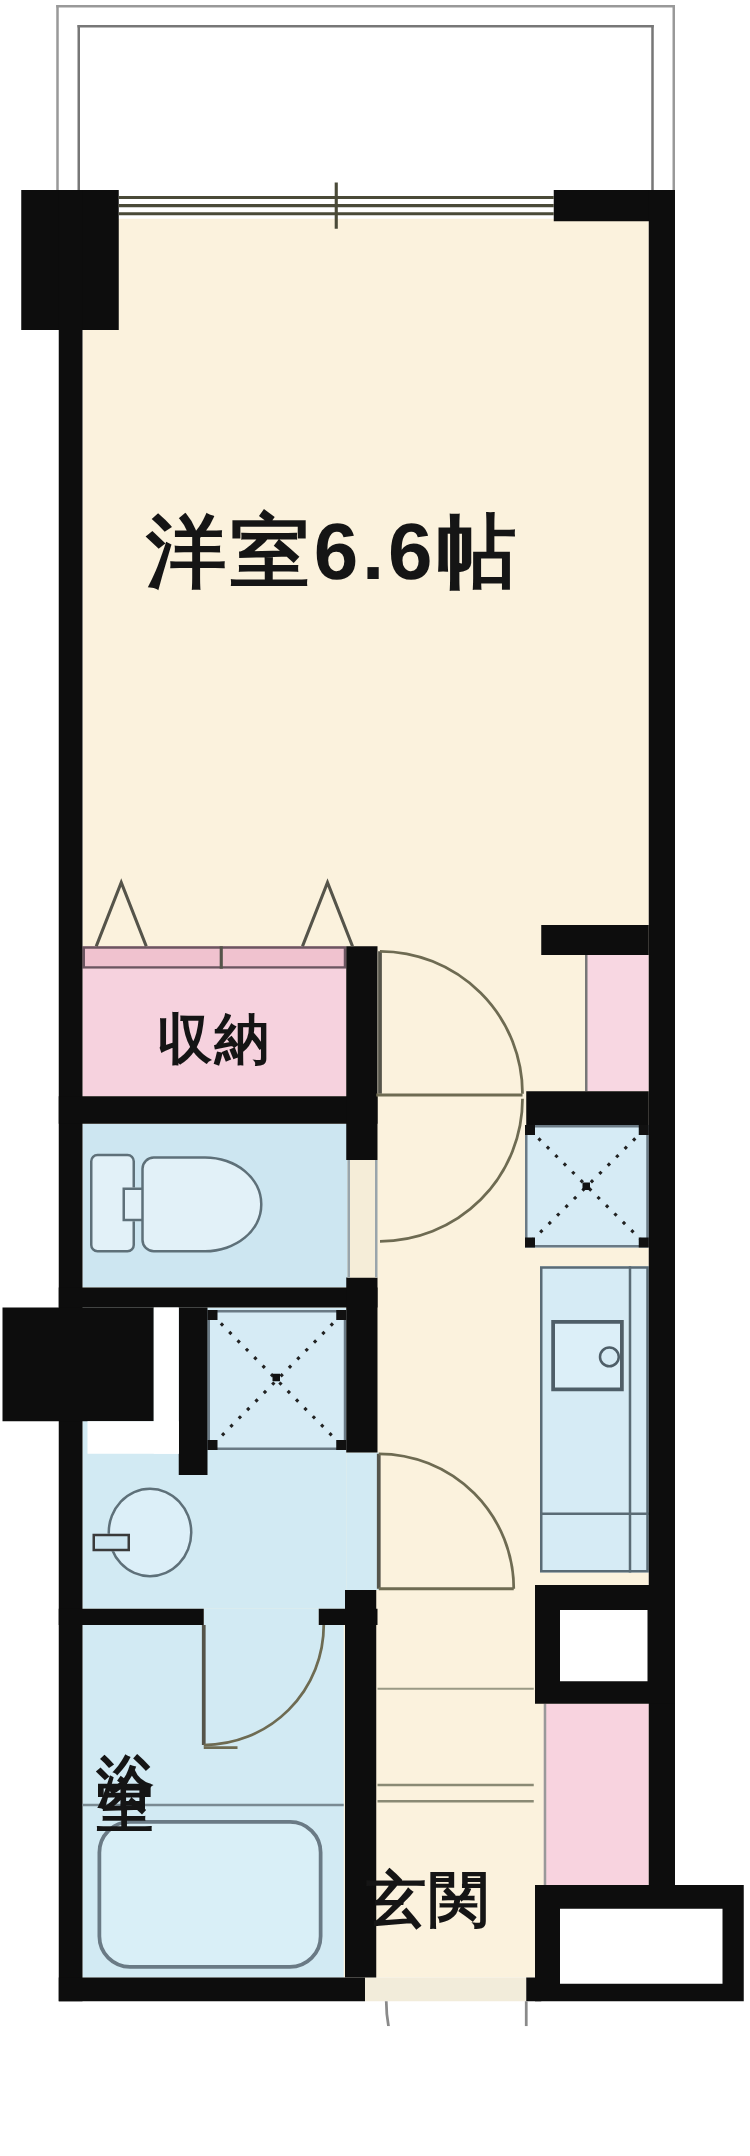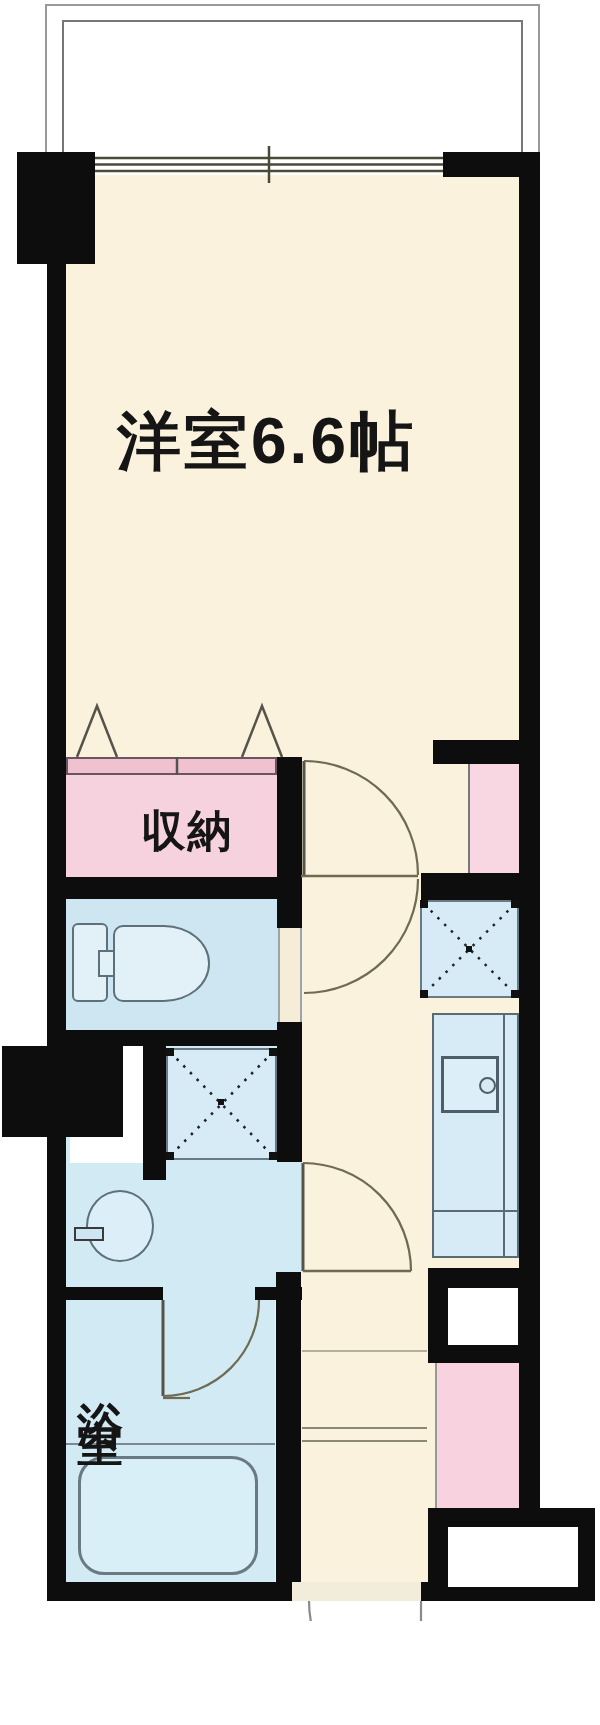--- a/index.html
+++ b/index.html
@@ -161,16 +161,17 @@
     <g fill="#111">
       <rect x="166" y="1048" width="8" height="8"></rect>
         <rect x="269" y="1048" width="8" height="8"></rect>
       <rect x="166" y="1152" width="8" height="8"></rect>
         <rect x="269" y="1152" width="8" height="8"></rect>
       <rect x="218" y="1099" width="6" height="6"></rect>
     </g>
   </svg>
 
   <div class="lbl lbl-main" style="left:40px;top:398px;width:453px;">洋室6.6帖</div>
-  <div class="lbl lbl-storage" style="left:66px;top:802px;width:211px;margin-left:16px;">収納</div>
+  <div class="lbl lbl-storage" style="left:66px;top:802px;width:211px;">収納</div>
   <div class="lbl lbl-bath" style="left:70px;top:1306px;height:150px;">浴室</div>
+  <div class="lbl lbl-ent" style="left:282px;top:1488px;width:122px;">玄関</div>
 
 </div>
 
 </body></html>

